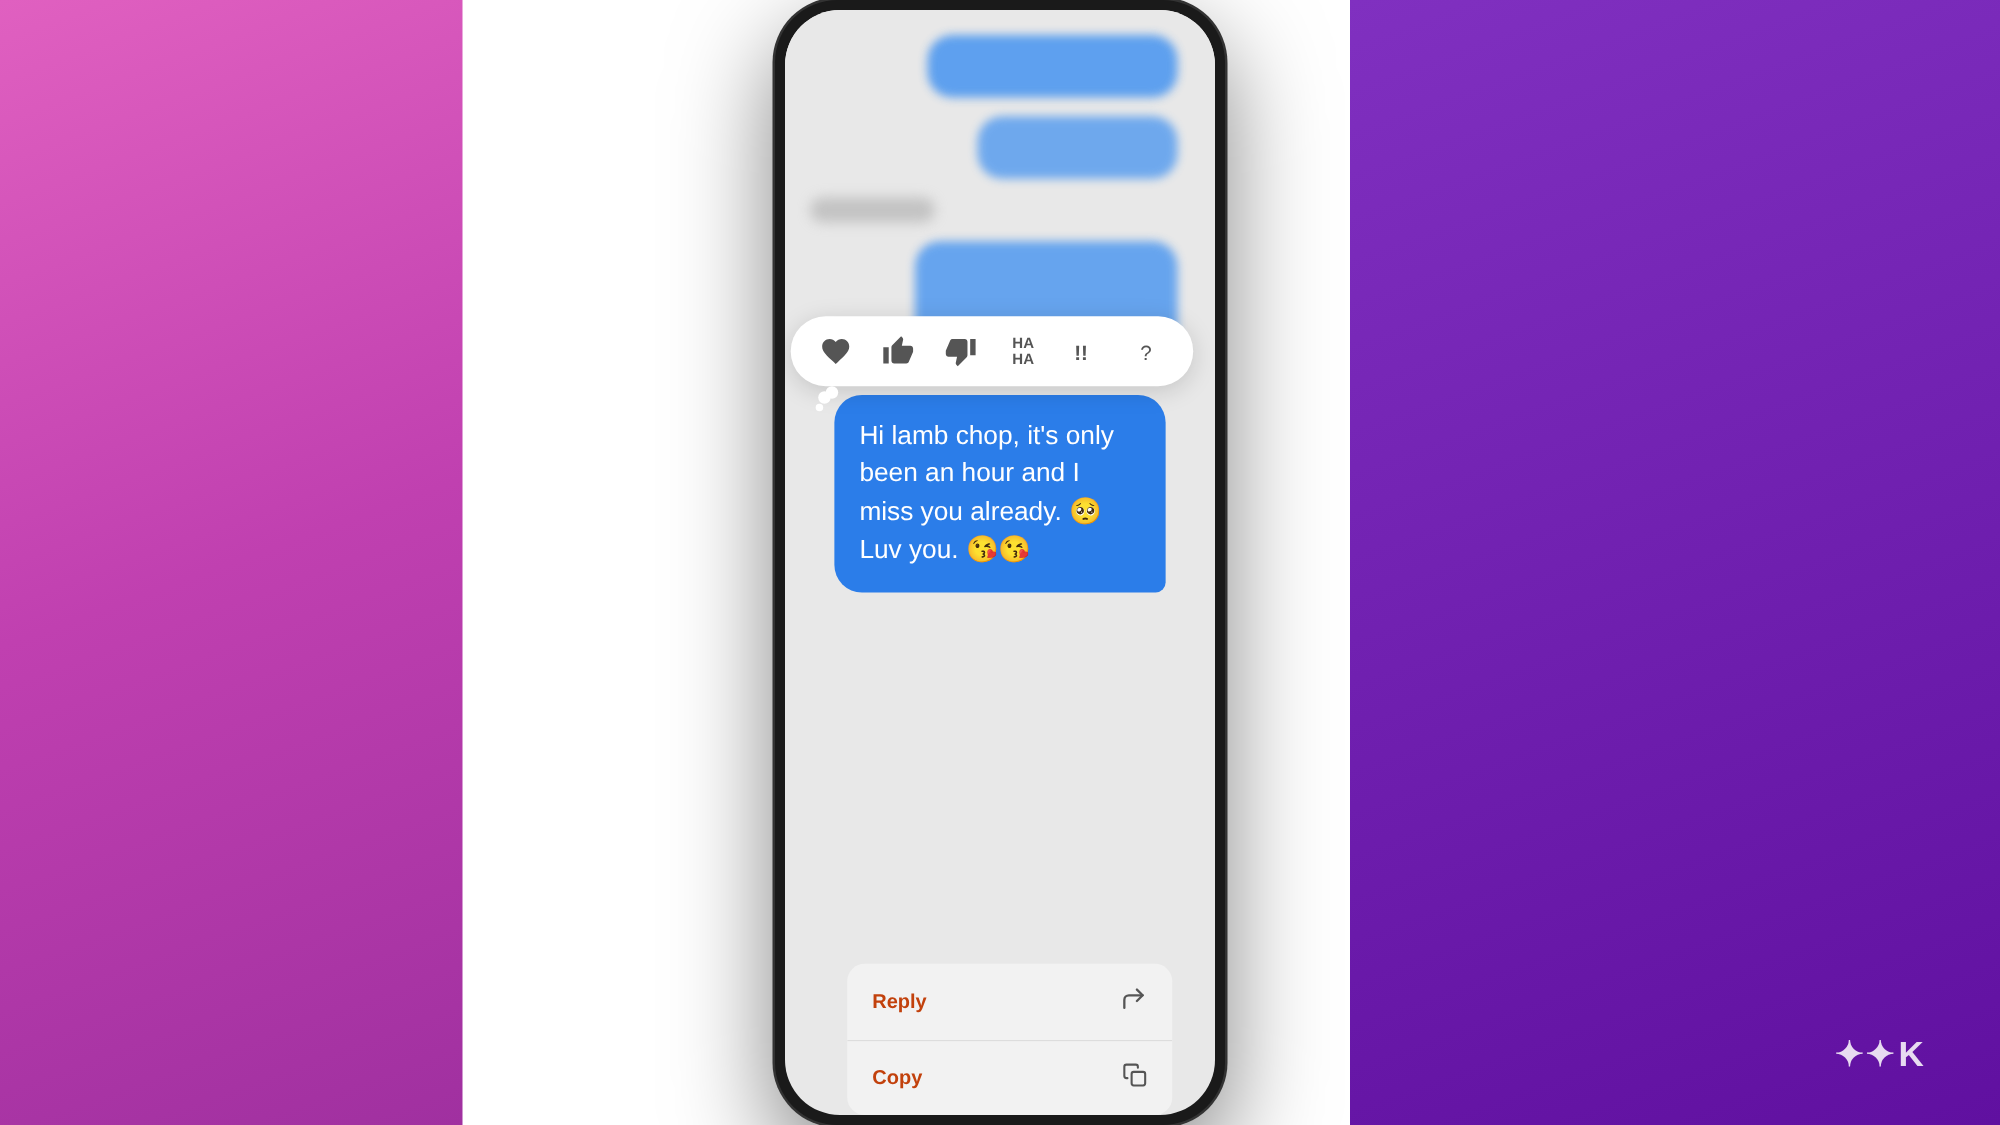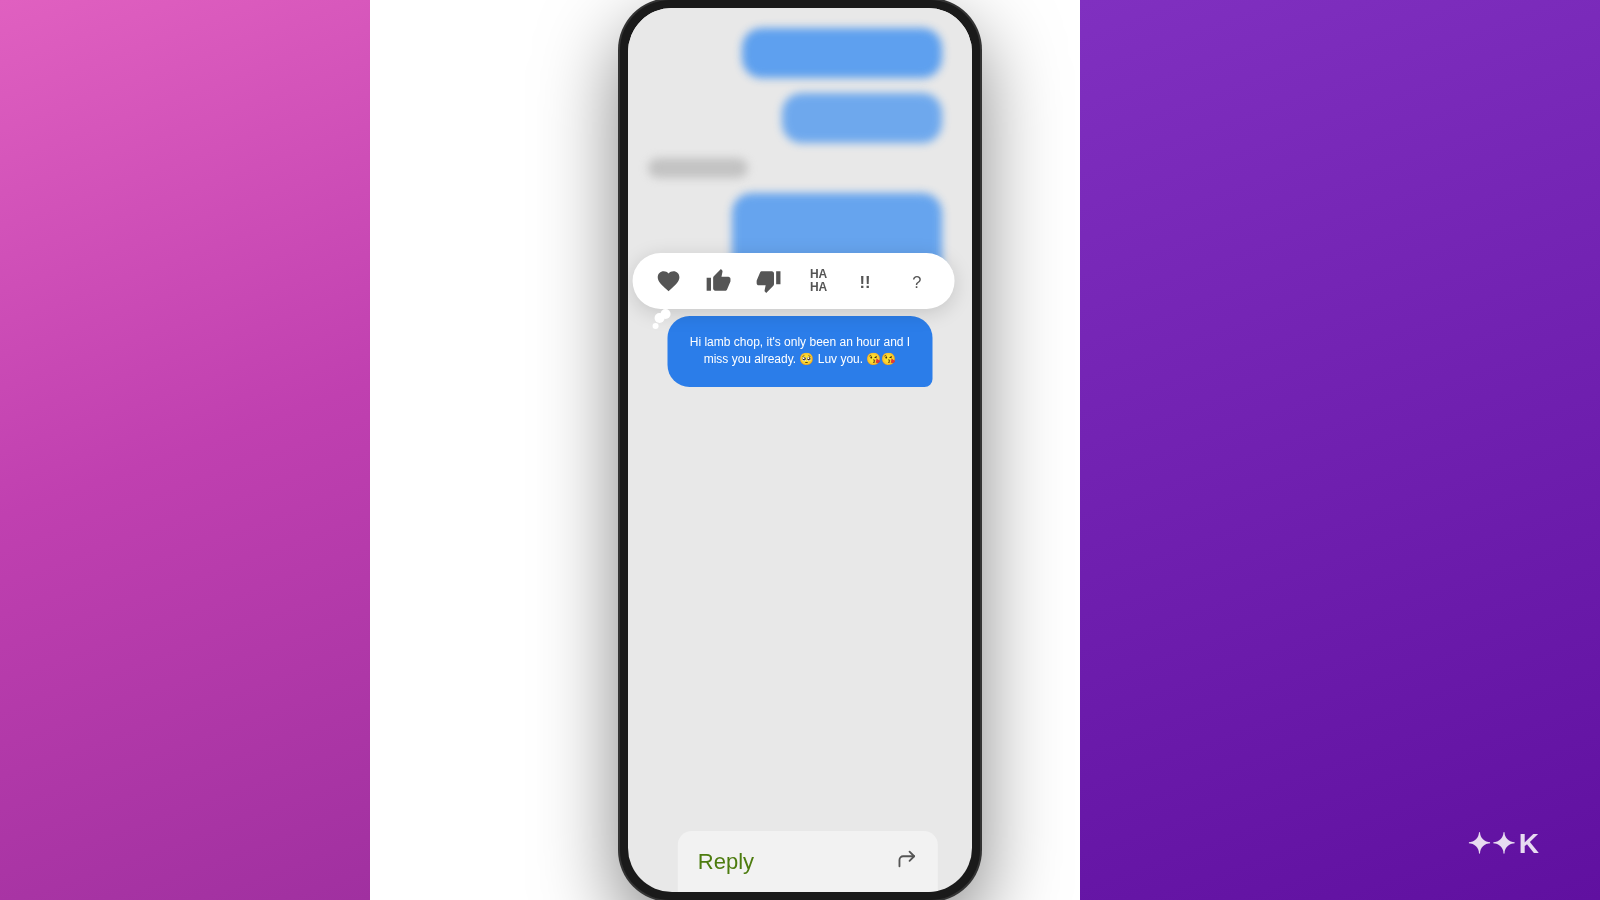--- a/index.html
+++ b/index.html
@@ -171,25 +171,24 @@
     .message-bubble {
       position: absolute;
       top: 308px;
       left: 50%;
       transform: translateX(-50%);
       background: #2b7de9;
       border-radius: 22px 22px 8px 22px;
       padding: 18px 20px;
       width: 265px;
       color: white;
-      font-size: 12px;
+      font-size: 21px;
       line-height: 1.45;
       font-weight: 400;
       z-index: 5;
-      text-align: center;
     }
 
     
     .context-menu {
       position: absolute;
       bottom: 0;
       left: 50%;
       transform: translateX(-47%);
       width: 260px;
       background: transparent;
@@ -208,23 +207,23 @@
 
     .context-menu-item:first-child {
       border-radius: 14px 14px 0 0;
     }
 
     .context-menu-item:last-child {
       border-bottom: none;
     }
 
     .context-menu-label {
-      font-size: 22px;
-      color: #4d7c0f;
-      font-weight: 400;
+      font-size: 16px;
+      color: #c2410c;
+      font-weight: 700;
     }
 
     .context-menu-icon {
       font-size: 18px;
       color: #555;
     }
 
     
     .watermark {
       position: absolute;
@@ -323,17 +322,26 @@
         <span class="context-menu-icon" style="transform: scaleX(-1); display:inline-block;">
           <svg width="22" height="22" viewBox="0 0 24 24" fill="none" stroke="#555" stroke-width="2" stroke-linecap="round" stroke-linejoin="round">
             <polyline points="9 14 4 9 9 4"></polyline>
             <path d="M20 20v-7a4 4 0 0 0-4-4H4"></path>
           </svg>
         </span>
       </div>
 
 
 
+      <div class="context-menu-item" style="border-radius:0 0 14px 14px; border-bottom:none;">
+        <span class="context-menu-label">Copy</span>
+        <span class="context-menu-icon">
+          <svg width="20" height="20" viewBox="0 0 24 24" fill="none" stroke="#555" stroke-width="2" stroke-linecap="round" stroke-linejoin="round">
+            <rect x="9" y="9" width="13" height="13" rx="2" ry="2"></rect>
+            <path d="M5 15H4a2 2 0 0 1-2-2V4a2 2 0 0 1 2-2h9a2 2 0 0 1 2 2v1"></path>
+          </svg>
+        </span>
+      </div>
 
     </div>
 
   </div>
 </div>
 
 </body></html>

